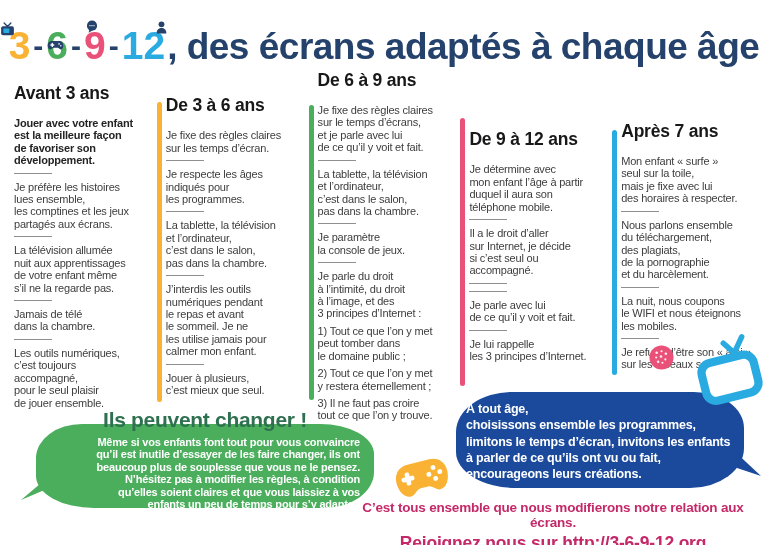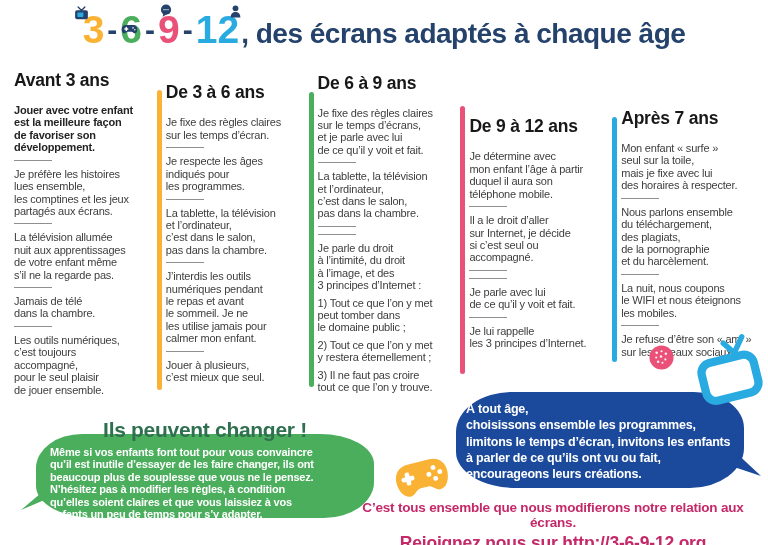--- a/index.html
+++ b/index.html
@@ -10,38 +10,38 @@
   header{display:flex;justify-content:center;align-items:baseline;padding-top:10px;height:48px;}
   .title-numbers{display:flex;align-items:baseline;}
   .num{font-size:39px;font-weight:bold;line-height:1;position:relative;display:inline-block;}
   .dash{font-size:30px;font-weight:bold;color:var(--navy,#24426B);margin:0 3px;position:relative;top:-3px;}
   .num-icon{position:absolute;display:block;}
   .num-icon svg{display:block;width:100%;height:auto;}
   .ni-tv{left:-9px;top:-4px;width:15px;}
   .ni-gamepad{left:1px;top:14px;width:17px;}
   .ni-bubble{left:2px;top:-6px;width:12px;}
   .ni-person{right:-2px;top:-5px;width:11px;}
-  .title-text{font-size:28px;font-weight:bold;color:var(--navy,#24426B);margin:0 0 0 2px;letter-spacing:-0.5px;}
+  .title-text{font-size:37px;font-weight:bold;color:var(--navy,#24426B);margin:16px 0 0 2px;letter-spacing:-0.5px;}
 
   
   main.columns{display:flex;align-items:center;padding:0 8px 0 14px;margin-top:12px;}
   .col{flex:1 1 0;min-width:0;}
   .vbar{flex:0 0 5px;width:5px;border-radius:3px;margin:8px 4px 0 4px;}
   .col h2{font-size:17.5px;font-weight:bold;color:#181818;margin:0 0 13px;letter-spacing:-0.2px;}
   .para{font-size:11px;line-height:1.13;color:#3d3d3d;margin:0 0 5px;white-space:pre;letter-spacing:-0.2px;}
   .para.bold{font-weight:bold;color:#242424;}
   .sep{width:38px;border-top:1.5px solid #8f8f8f;margin:6px 0 7px;}
 
   
-  .green-bubble{position:absolute;left:36px;top:434px;width:338px;height:84px;
+  .green-bubble{position:absolute;left:36px;top:424px;width:338px;height:84px;
     background:var(--green,#4BAE5C);
     border-radius:46px 54px 50px 58px / 34px 30px 36px 32px;}
   .gb-title{position:absolute;top:-16px;left:0;width:100%;text-align:center;
     color:var(--green_dark,#2F7050);font-size:21px;font-weight:bold;letter-spacing:-0.3px;}
-  .gb-text{padding:12px 14px 0;text-align:left;color:#fff;font-weight:bold;
+  .gb-text{padding:12px 14px 0;text-align:right;color:#fff;font-weight:bold;
     font-size:11px;line-height:1.13;white-space:pre-line;letter-spacing:-0.2px;}
   .gb-tail{position:absolute;left:-15px;bottom:8px;width:26px;height:22px;
     background:var(--green,#4BAE5C);clip-path:polygon(100% 0,0 100%,90% 55%);}
 
   
   .blue-bubble{position:absolute;left:456px;top:392px;width:288px;height:96px;
     background:var(--navy_bubble,#1B4A9C);
     border-radius:56px 50px 54px 60px / 40px 36px 40px 36px;}
   .bb-text{padding:9px 10px 0;text-align:left;color:#fff;font-weight:bold;
     font-size:12.5px;line-height:1.3;white-space:pre-line;letter-spacing:-0.2px;}
@@ -163,20 +163,22 @@
         <p class="para">Je fixe des règles claires
 sur le temps d’écrans,
 et je parle avec lui
 de ce qu’il y voit et fait.</p>
         <div class="sep"></div>
         <p class="para">La tablette, la télévision
 et l’ordinateur,
 c’est dans le salon,
 pas dans la chambre.</p>
         <div class="sep"></div>
+        <p class="para">Je paramètre
+la console de jeux.</p>
         <div class="sep"></div>
         <p class="para">Je parle du droit
 à l’intimité, du droit
 à l’image, et des
 3 principes d’Internet :</p>
         <p class="para">1) Tout ce que l’on y met
 peut tomber dans
 le domaine public ;</p>
         <p class="para">2) Tout ce que l’on y met
 y restera éternellement ;</p>

